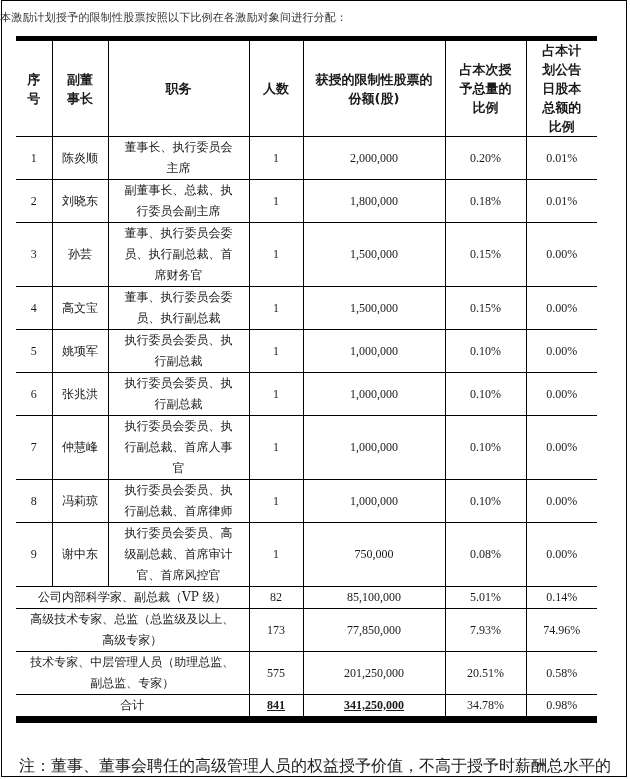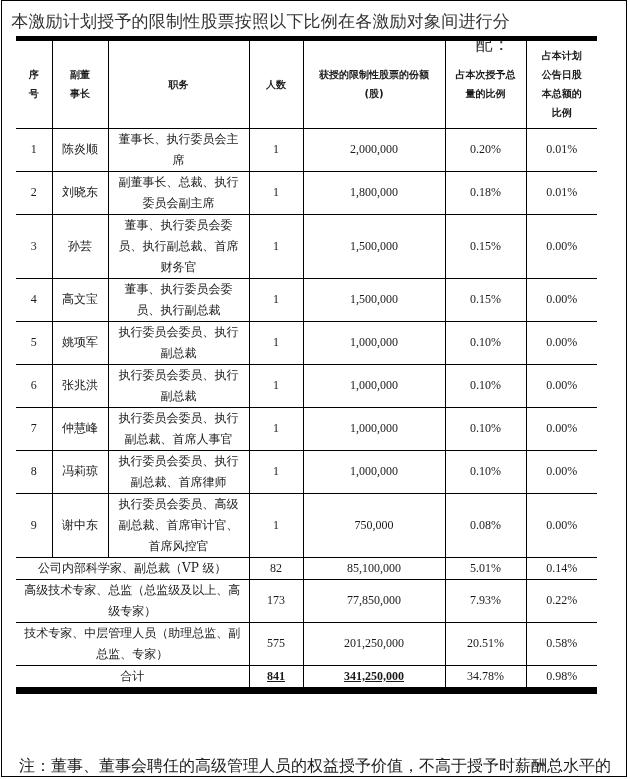--- a/index.html
+++ b/index.html
@@ -1,29 +1,29 @@
 <!DOCTYPE html>
 <html><head>
 <meta charset="utf-8">
 <style>
   html, body { margin: 0; padding: 0; background: #ffffff; }
   body { width: 630px; height: 779px; overflow: hidden; position: relative; font-family: "DejaVu Serif", "Liberation Serif", serif; color: #1a1a1a; }
   .frame { position: absolute; left: 1px; top: 0; width: 626px; height: 777px; border: 1px solid #000; border-top: 1px solid #000; box-sizing: border-box; }
-  .title { position: absolute; left: 0; width: 510px; top: 10px; text-align: right; font-size: 17px; letter-spacing: 0.2px; color: #333; }
+  .title { position: absolute; left: 0; width: 510px; top: 10px; text-align: left; font-size: 11px; letter-spacing: 0.2px; color: #333; }
   .tablewrap { position: absolute; left: 16px; top: 36px; width: 581px; }
   .thickbar { height: 5px; background: #000; width: 581px; }
   table { border-collapse: collapse; width: 581px; table-layout: fixed; }
   td, th { border: 1px solid #000; padding: 0; text-align: center; vertical-align: middle; font-size: 12px; line-height: 21px; font-weight: normal; }
-  th { font-family: "DejaVu Sans", "Liberation Sans", sans-serif; font-weight: bold; font-size: 10px; line-height: 19px; }
+  th { font-family: "DejaVu Sans", "Liberation Sans", sans-serif; font-weight: bold; font-size: 13px; line-height: 19px; }
   tr > *:first-child { border-left: none; }
   tr > *:last-child { border-right: none; }
   thead tr > * { border-top: none; }
   .num { font-family: "Liberation Serif", "DejaVu Serif", serif; font-size: 12px; }
   .bold { font-weight: bold; text-decoration: underline; }
-  .pos { padding: 0 8px; }
+  .pos { padding: 0 14px; }
   .note { position: absolute; left: 0; width: 630px; top: 756px; text-align: center; font-size: 16px; color: #222; }
 </style>
 </head>
 <body>
 
 <div class="frame"></div>
 
 <div class="title">本激励计划授予的限制性股票按照以下比例在各激励对象间进行分配：</div>
 
 <div class="tablewrap">
@@ -146,21 +146,21 @@
         <td class="num">82</td>
         <td class="num">85,100,000</td>
         <td class="num">5.01%</td>
         <td class="num">0.14%</td>
       </tr>
       <tr style="height:43px">
         <td colspan="3" class="pos">高级技术专家、总监（总监级及以上、高级专家）</td>
         <td class="num">173</td>
         <td class="num">77,850,000</td>
         <td class="num">7.93%</td>
-        <td class="num">0.22%</td>
+        <td class="num">74.96%</td>
       </tr>
       <tr style="height:43px">
         <td colspan="3" class="pos">技术专家、中层管理人员（助理总监、副总监、专家）</td>
         <td class="num">575</td>
         <td class="num">201,250,000</td>
         <td class="num">20.51%</td>
         <td class="num">0.58%</td>
       </tr>
       <tr style="height:21px">
         <td colspan="3">合计</td>

